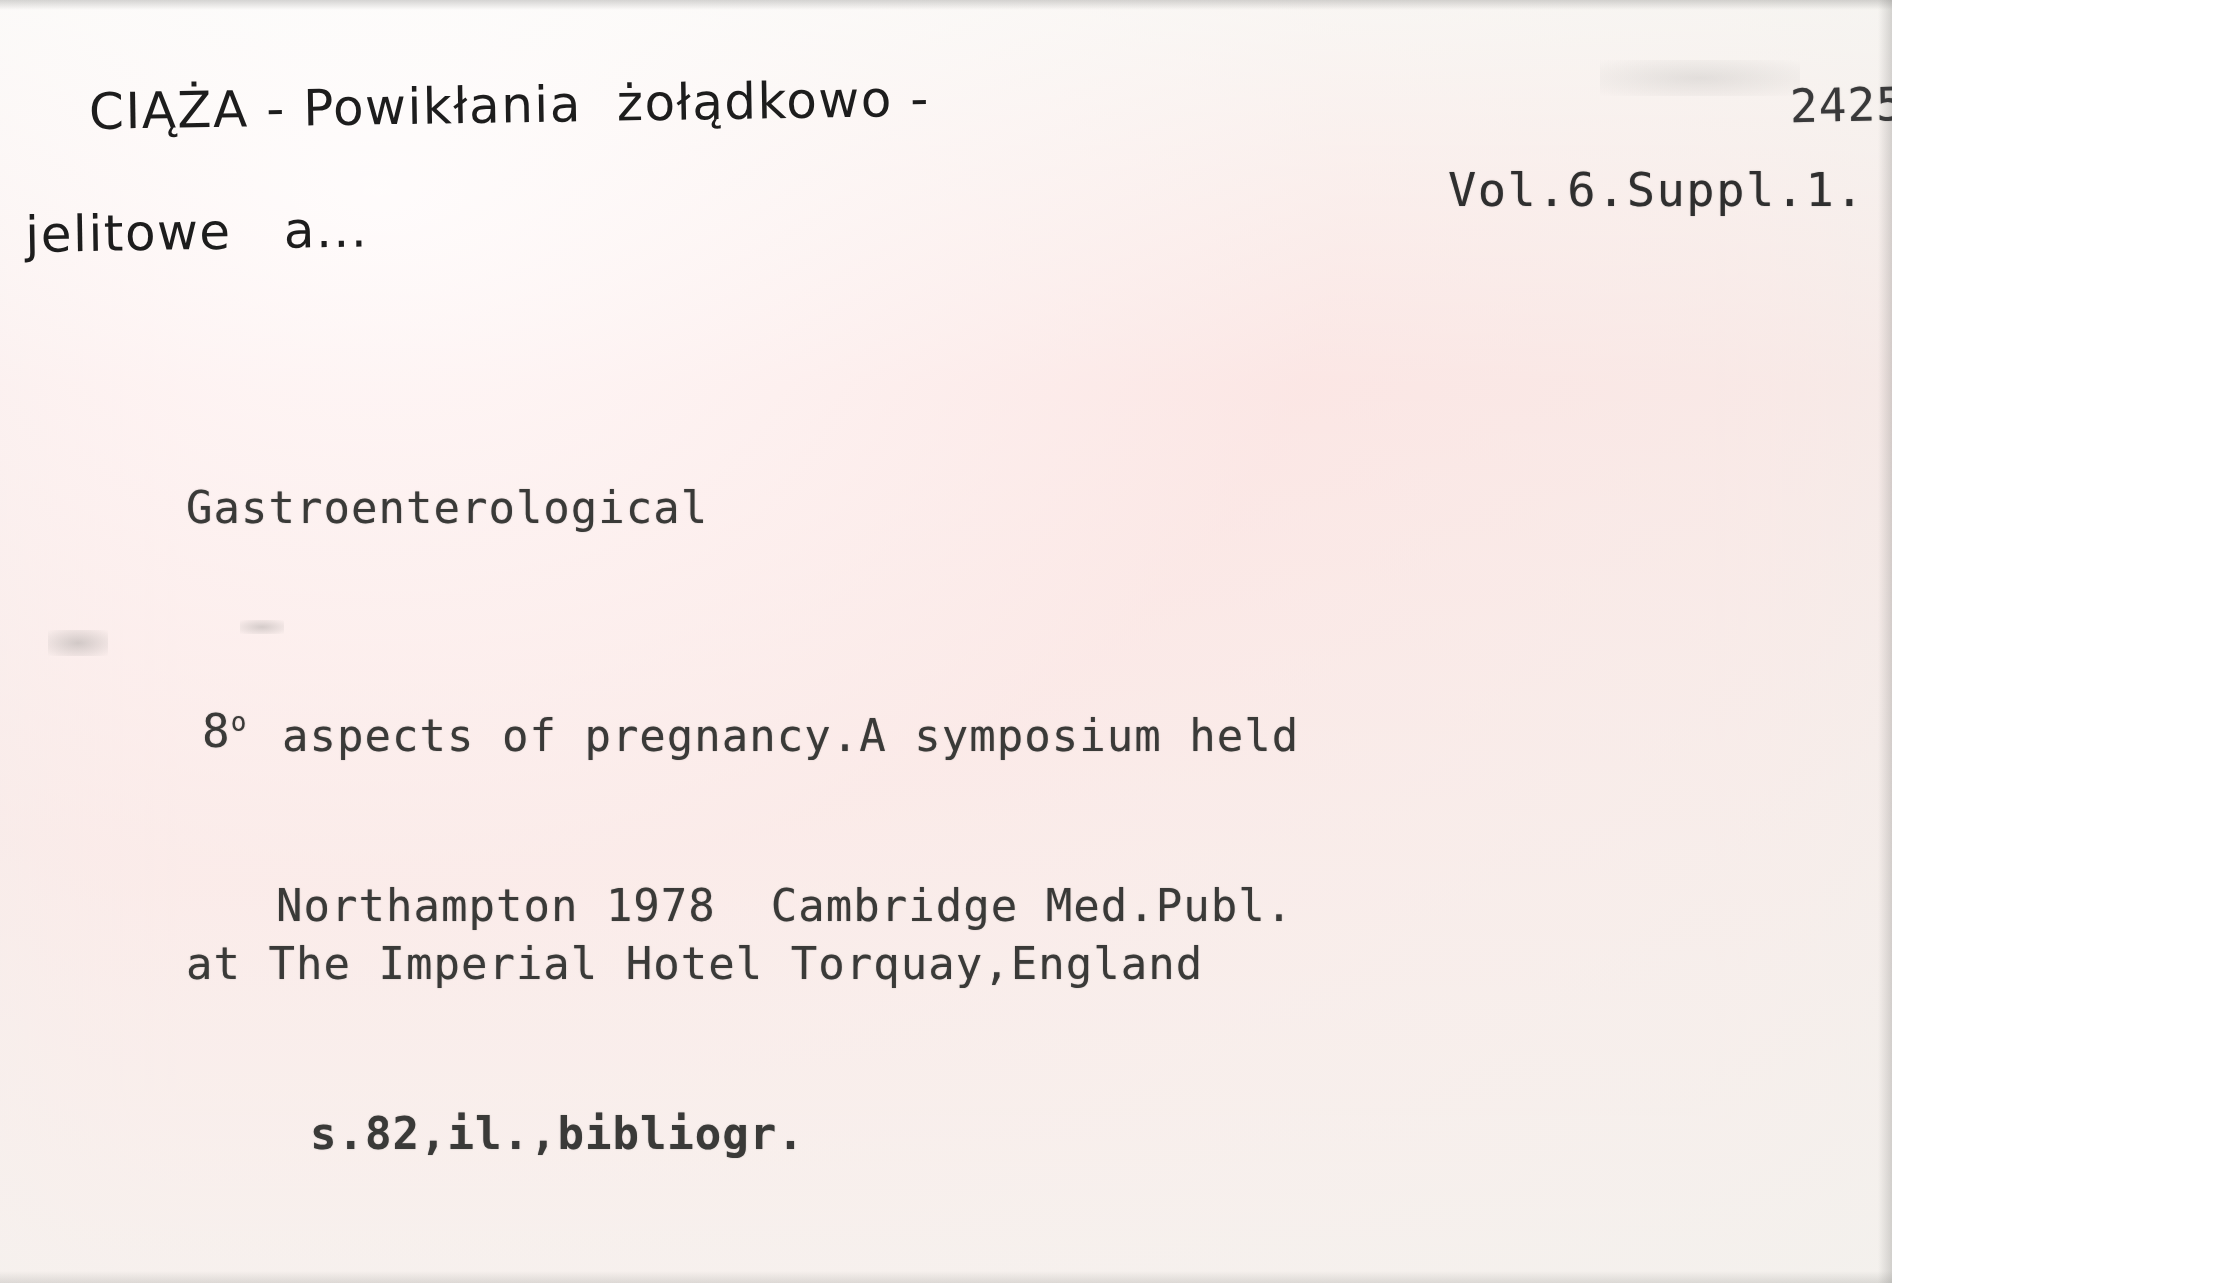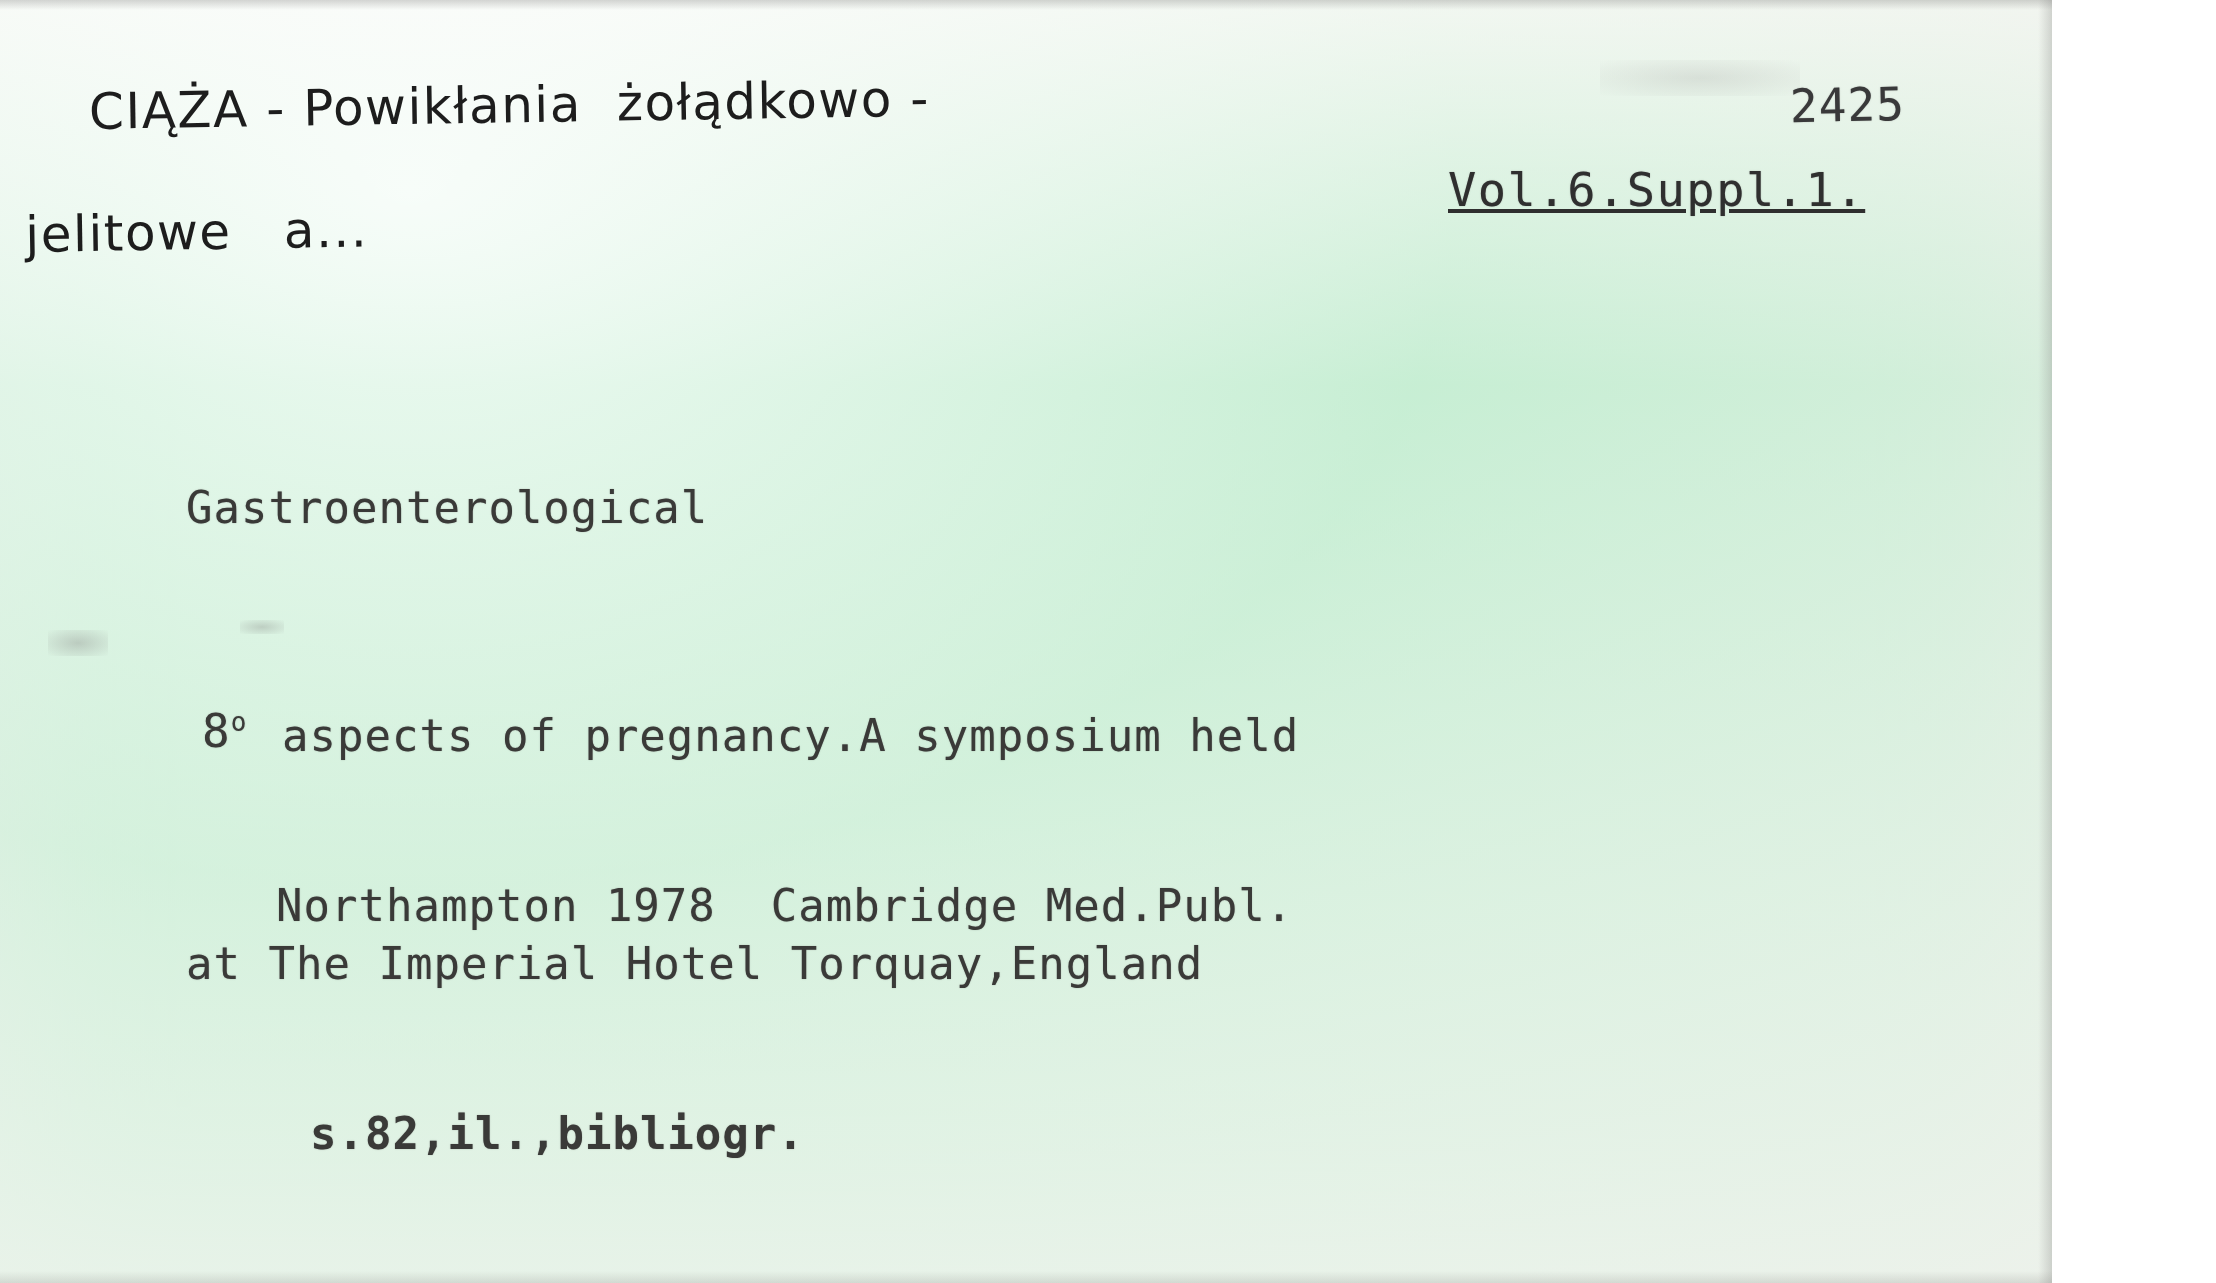--- a/index.html
+++ b/index.html
@@ -2,23 +2,23 @@
 <html><head>
 <meta charset="utf-8">
 <style>
   html, body {
     margin: 0;
     padding: 0;
     background: #ffffff;
   }
   .card {
     position: relative;
-    width: 2052px;
+    width: 1892px;
     height: 1283px;
-    background: #22c55e;
+    background: #fca5a5;
     overflow: hidden;
     
     box-shadow: inset 0 0 160px rgba(190,190,185,0.35);
   }
   .paper-tint {
     position: absolute;
     inset: 0;
     background:
       radial-gradient(ellipse at 20% 15%, rgba(255,255,255,0.9) 0%, rgba(250,250,247,0.6) 45%, rgba(243,243,239,0.85) 100%),
       linear-gradient(180deg, rgba(248,248,245,0.9) 0%, rgba(255,255,255,0.4) 30%, rgba(250,250,248,0.7) 100%);
@@ -84,21 +84,20 @@
     transform: rotate(-1.2deg);
     color: #39393a;
   }
   .volume-line {
     position: absolute;
     left: 1448px;
     top: 162px;
     font-size: 47px;
     letter-spacing: 1.5px;
     color: #2f2f2f;
-    text-decoration: underline;
   }
 
   .body-block {
     position: absolute;
     left: 186px;
     top: 318px;
     line-height: 76px;
   }
   .body-block .ln {
     display: block;

